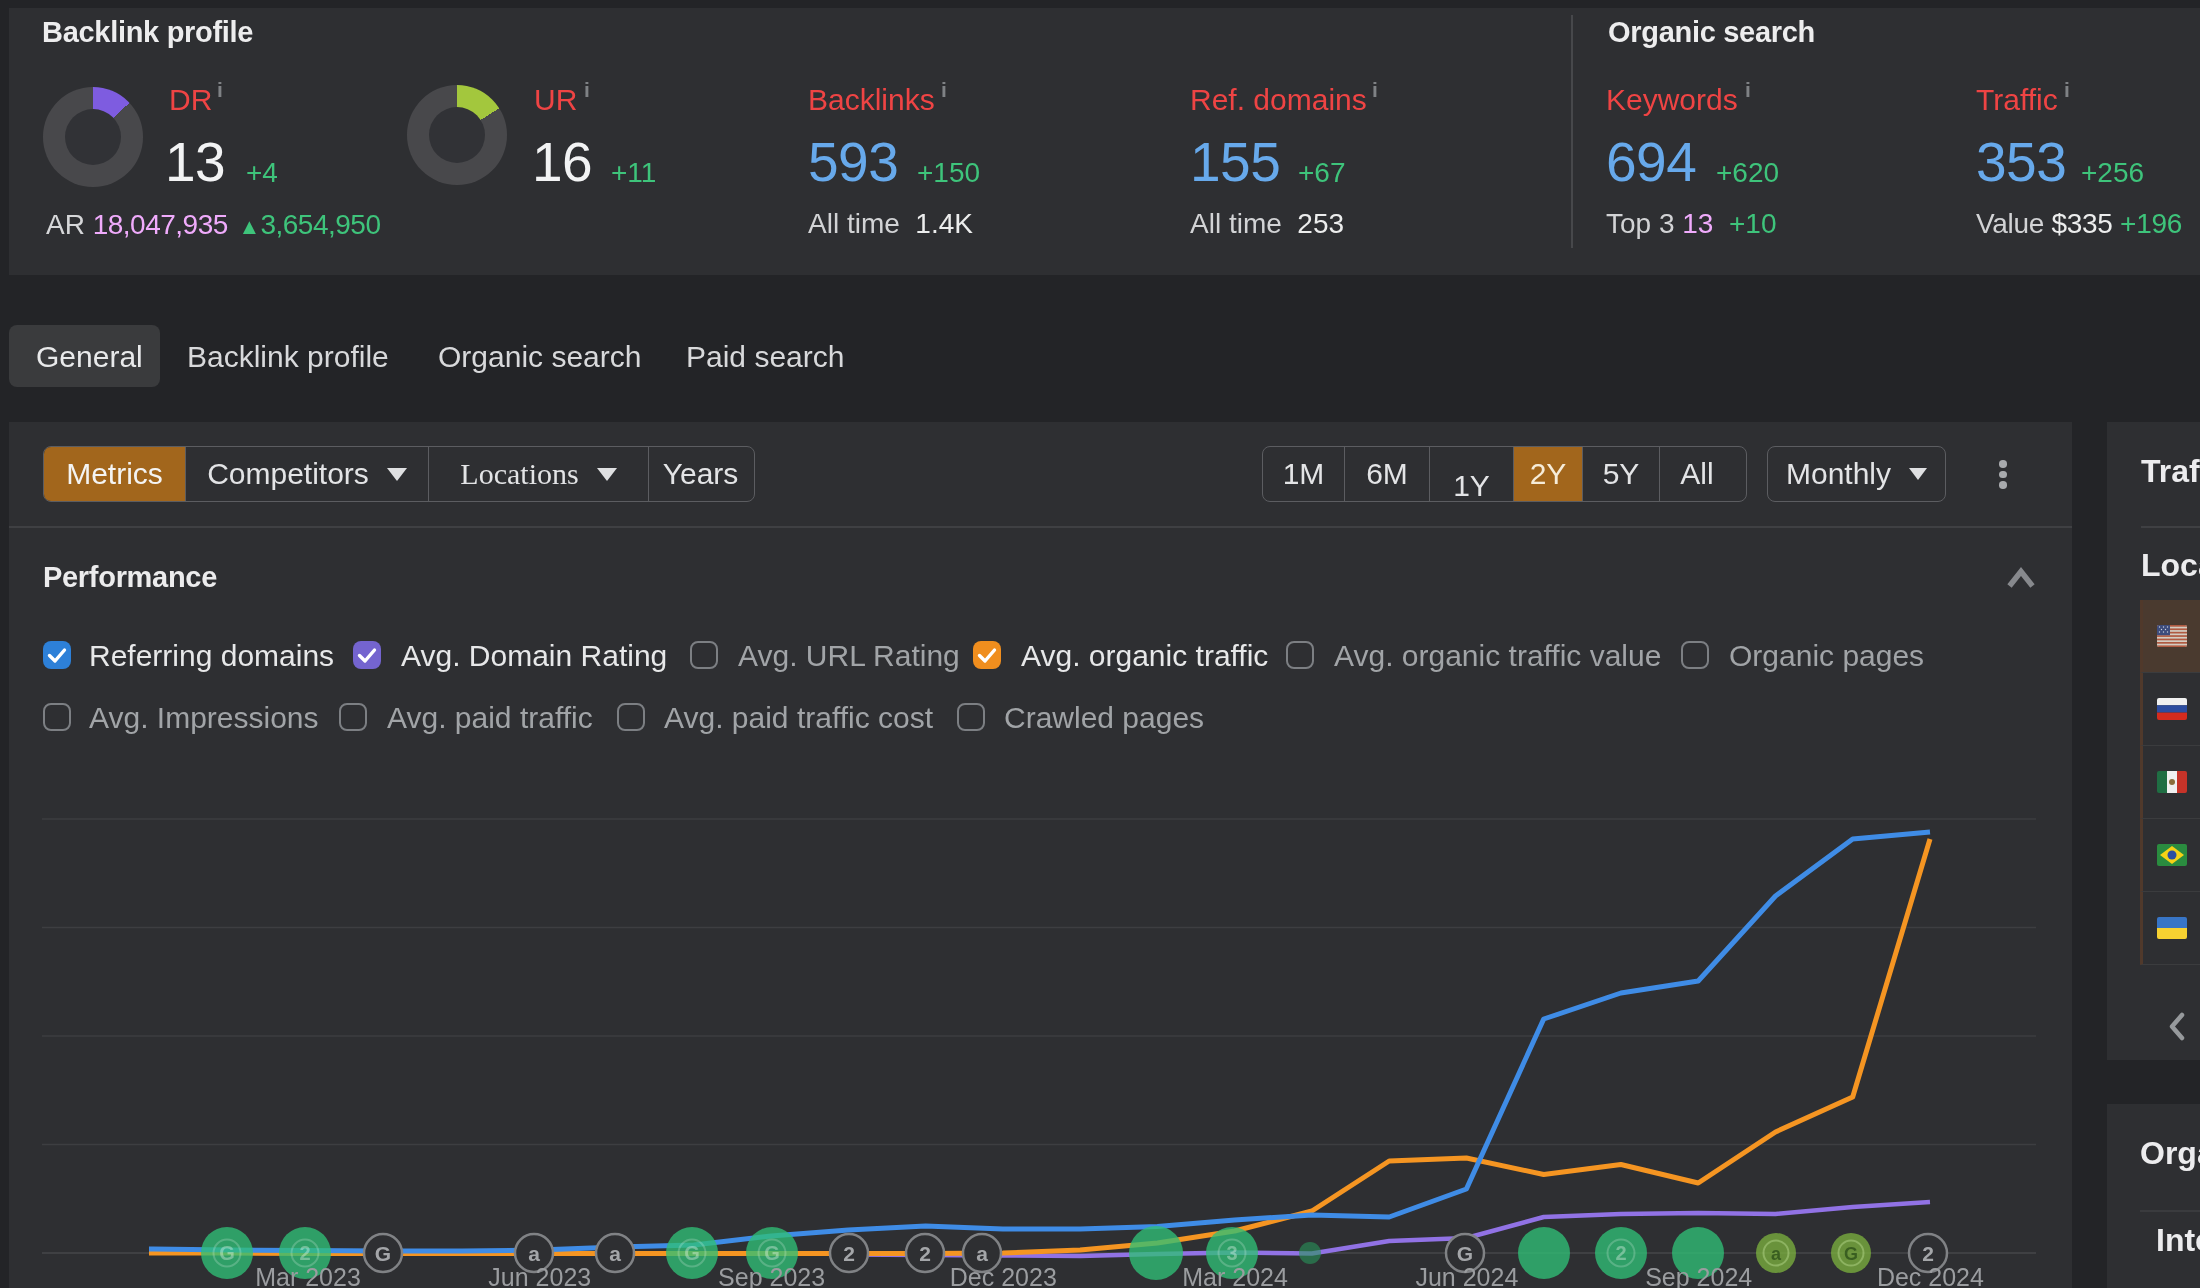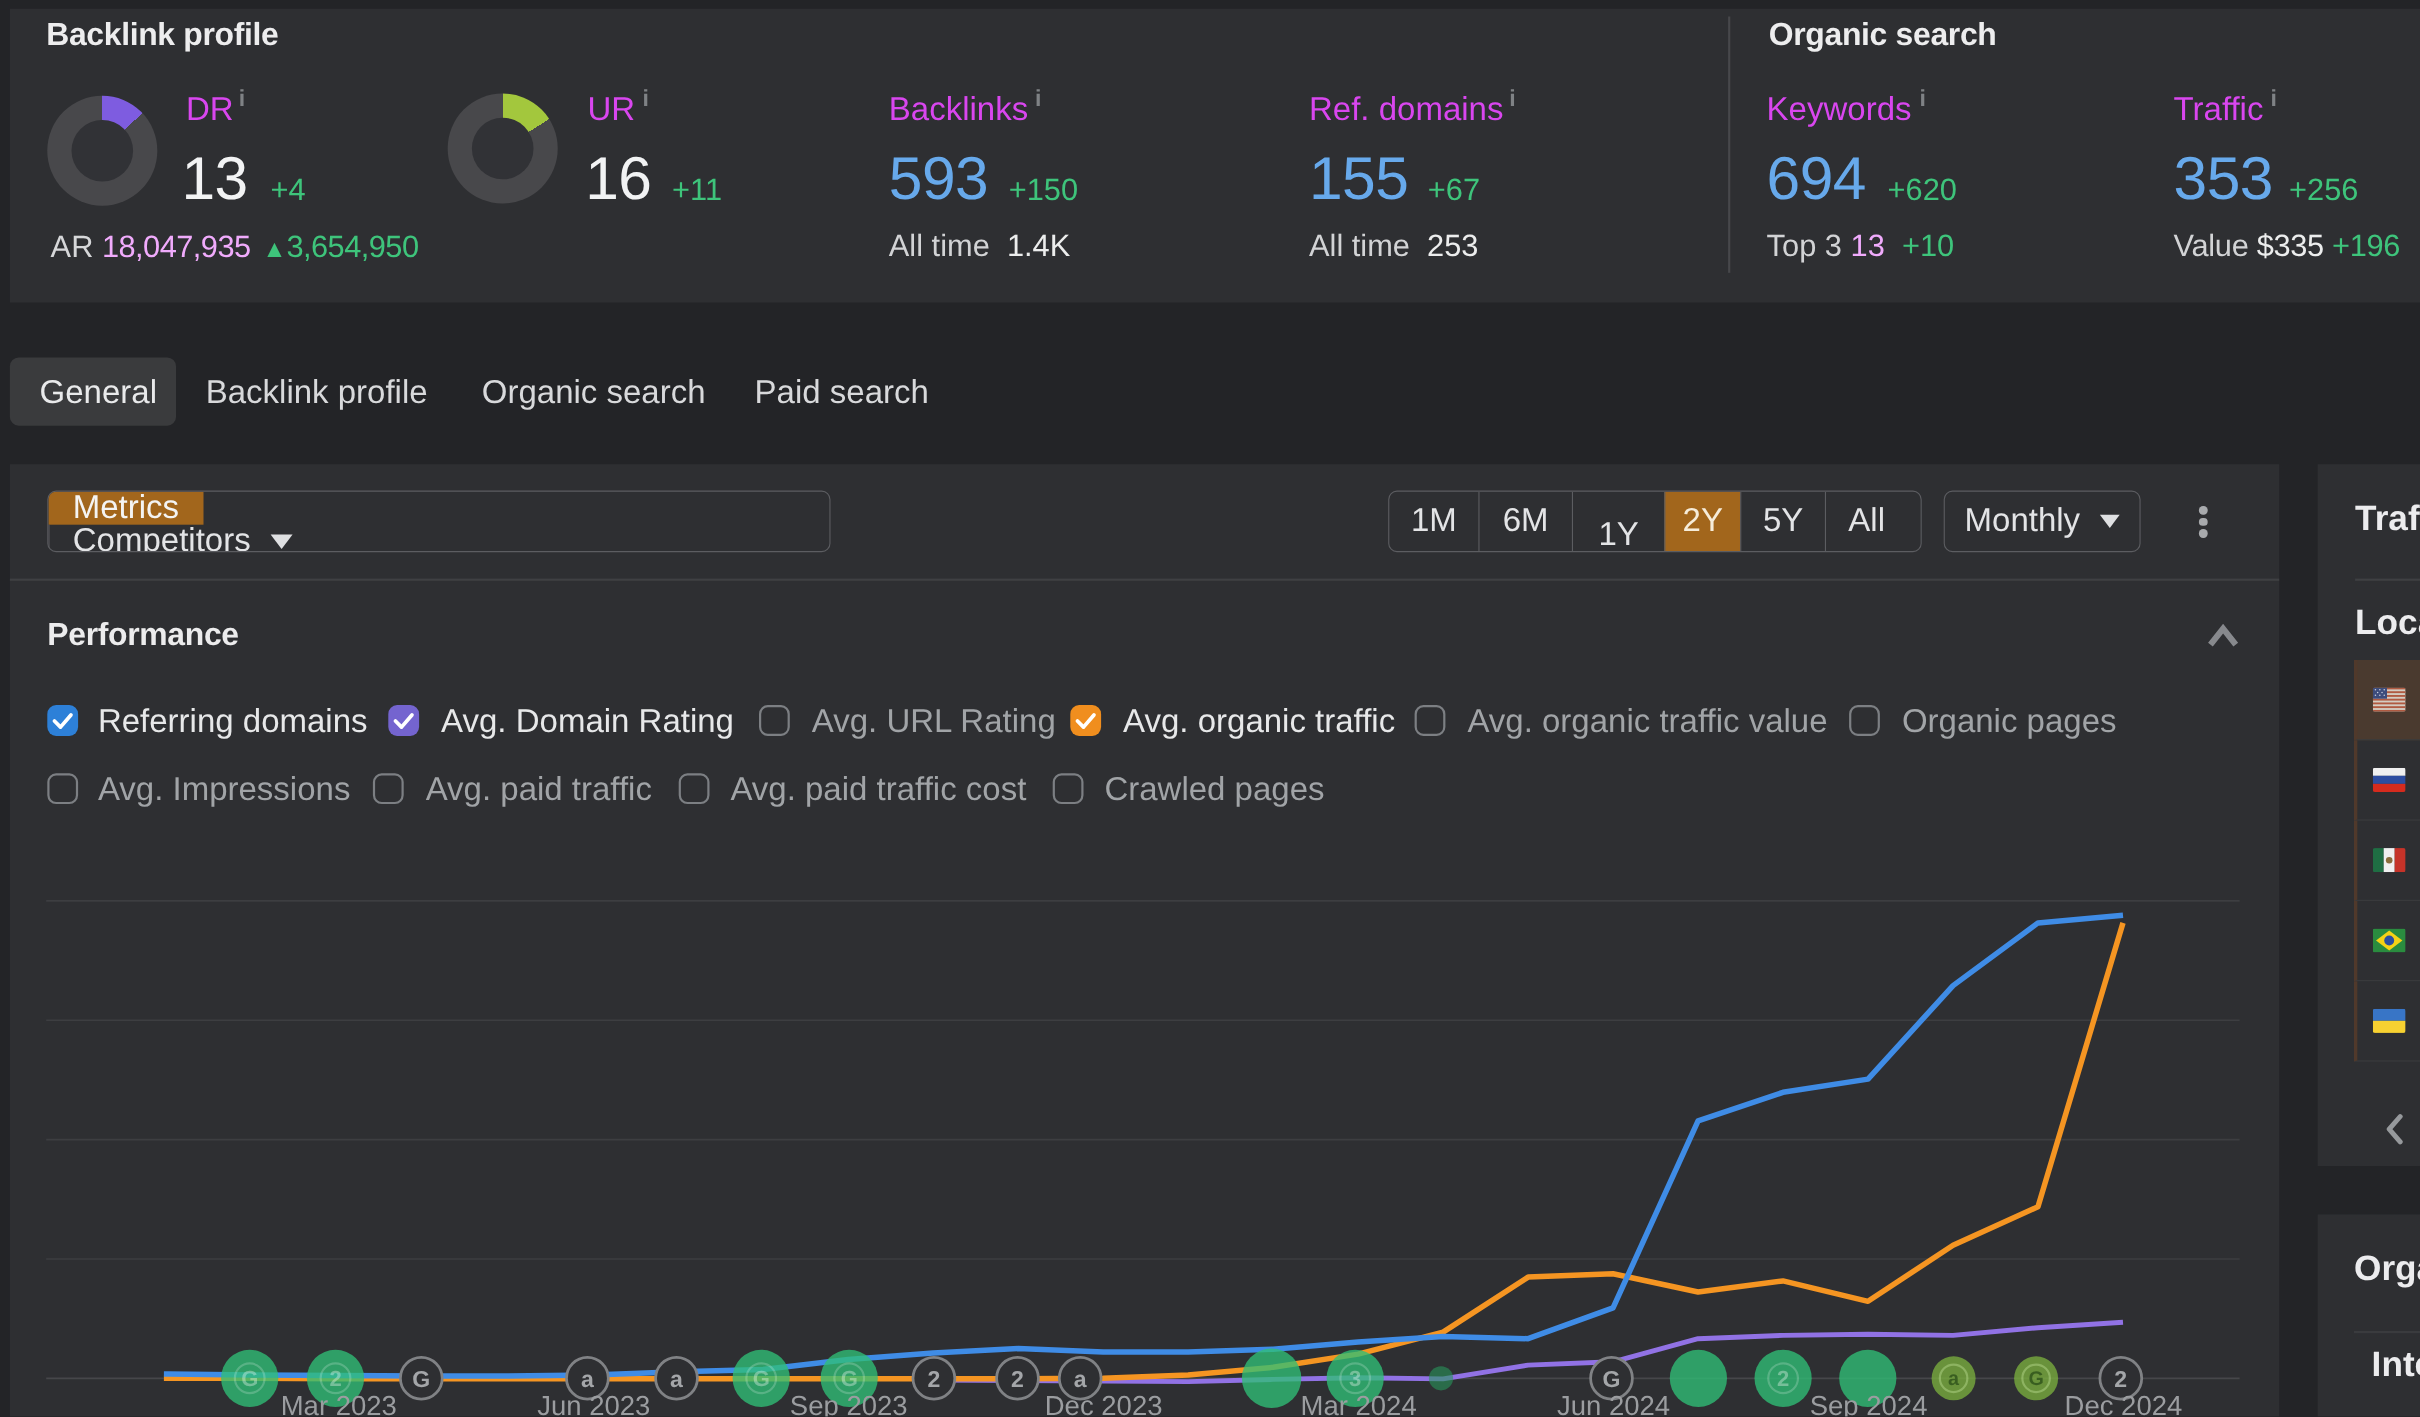--- a/index.html
+++ b/index.html
@@ -2,21 +2,21 @@
 <html><head>
 <meta charset="utf-8">
 <style>
 * { margin:0; padding:0; box-sizing:border-box; }
 html,body { background:#232427; }
 body { font-family:"Liberation Sans", sans-serif; }
 #page { position:relative; width:2200px; height:1288px; overflow:hidden; background:#232427; }
 .abs { position:absolute; line-height:1; white-space:nowrap; }
 .panel { position:absolute; background:#2e2f32; }
 .b { font-weight:bold; }
-.lbl { font-size:30px; color:#d946ef; }
+.lbl { font-size:30px; color:#ef4444; }
 .big { font-size:55px; color:#f2f3f4; letter-spacing:-0.5px; }
 .bigblue { font-size:55px; color:#67a9eb; letter-spacing:-0.5px; }
 .delta { font-size:28px; color:#3ec47b; }
 .sub { font-size:28px; color:#d2d3d5; }
 .subw { color:#eceded; }
 .blue { color:#f0abfc; }
 .green { color:#3ec47b; }
 .info { font-size:21px; font-weight:bold; color:#7f8285; }
 .donut { position:absolute; width:100px; height:100px; border-radius:50%; }
 .donut .hole { position:absolute; left:22px; top:22px; width:56px; height:56px; border-radius:50%; background:#313236; }
@@ -81,21 +81,21 @@
   <div class="abs sub" style="left:1976px; top:210px; letter-spacing:-0.3px;">Value&nbsp;<span class="subw">$335</span>&nbsp;<span class="green">+196</span></div>
 
   <div class="abs" style="left:9px; top:325px; width:151px; height:62px; background:#3a3b3d; border-radius:8px;"></div>
   <div class="tab" style="left:36px; top:340px; color:#e9eaeb;">General</div>
   <div class="tab" style="left:187px; top:340px;">Backlink profile</div>
   <div class="tab" style="left:438px; top:340px;">Organic search</div>
   <div class="tab" style="left:686px; top:340px;">Paid search</div>
 
   <div class="panel" style="left:9px; top:422px; width:2063px; height:866px;"></div>
 
-  <div class="abs" style="left:43px; top:446px; width:712px; height:56px; border:1.5px solid #5c5d61; border-radius:8px; display:flex; overflow:hidden;flex-direction:column;">
+  <div class="abs" style="left:43px; top:446px; width:712px; height:56px; border:1.5px solid #5c5d61; border-radius:8px; display:flex; overflow:hidden;">
     <div style="width:141px; background:#a2661c; display:flex; align-items:center; justify-content:center;">
         <span class="btxt" style="color:#f4f4f3;">Metrics</span>
       </div>
     <div style="width:243px; border-left:1.5px solid #5c5d61; display:flex; align-items:center; justify-content:center;">
         <span class="btxt">Competitors</span>
         <span class="caret"></span>
       </div>
     <div style="width:220px; border-left:1.5px solid #5c5d61; display:flex; align-items:center; justify-content:center;font-family:Liberation Serif, serif;">
         <span class="btxt">Locations</span>
         <span class="caret"></span>

